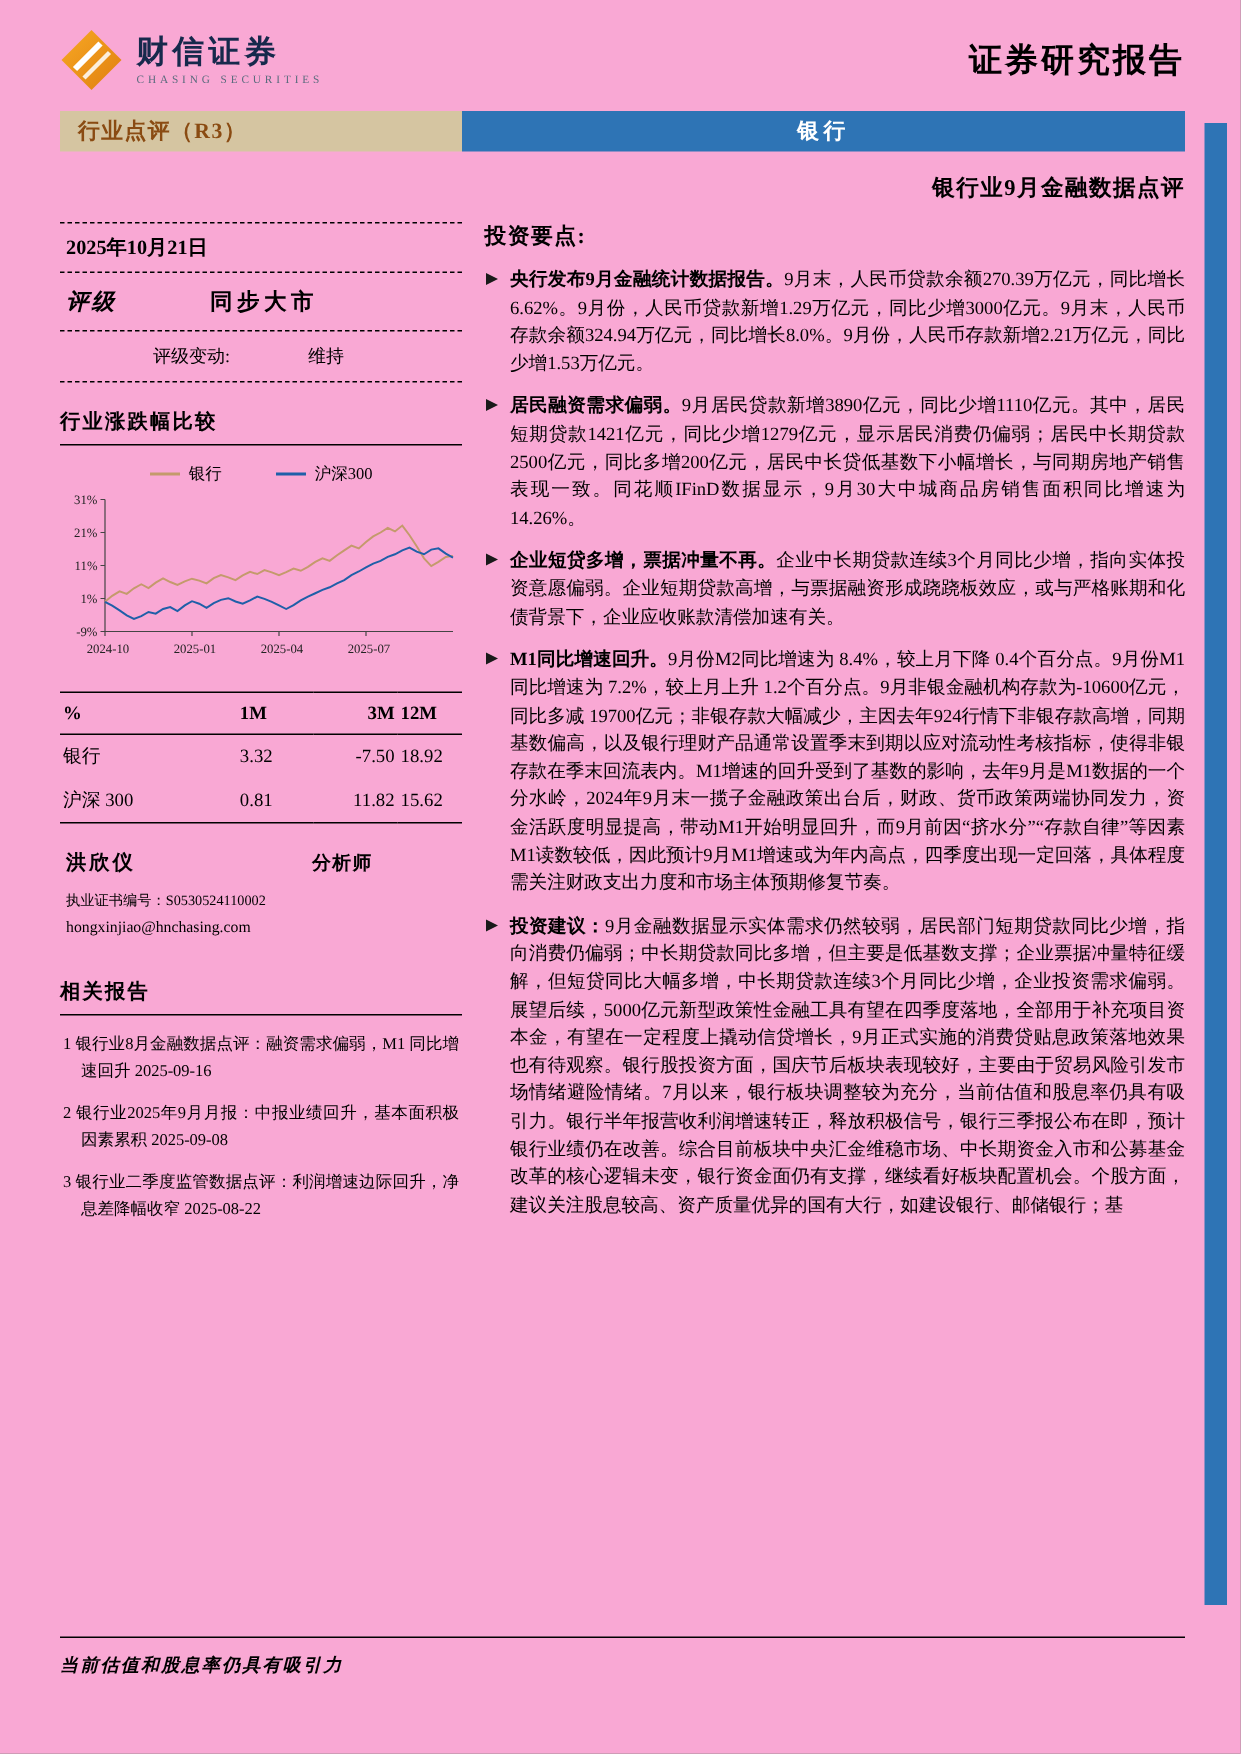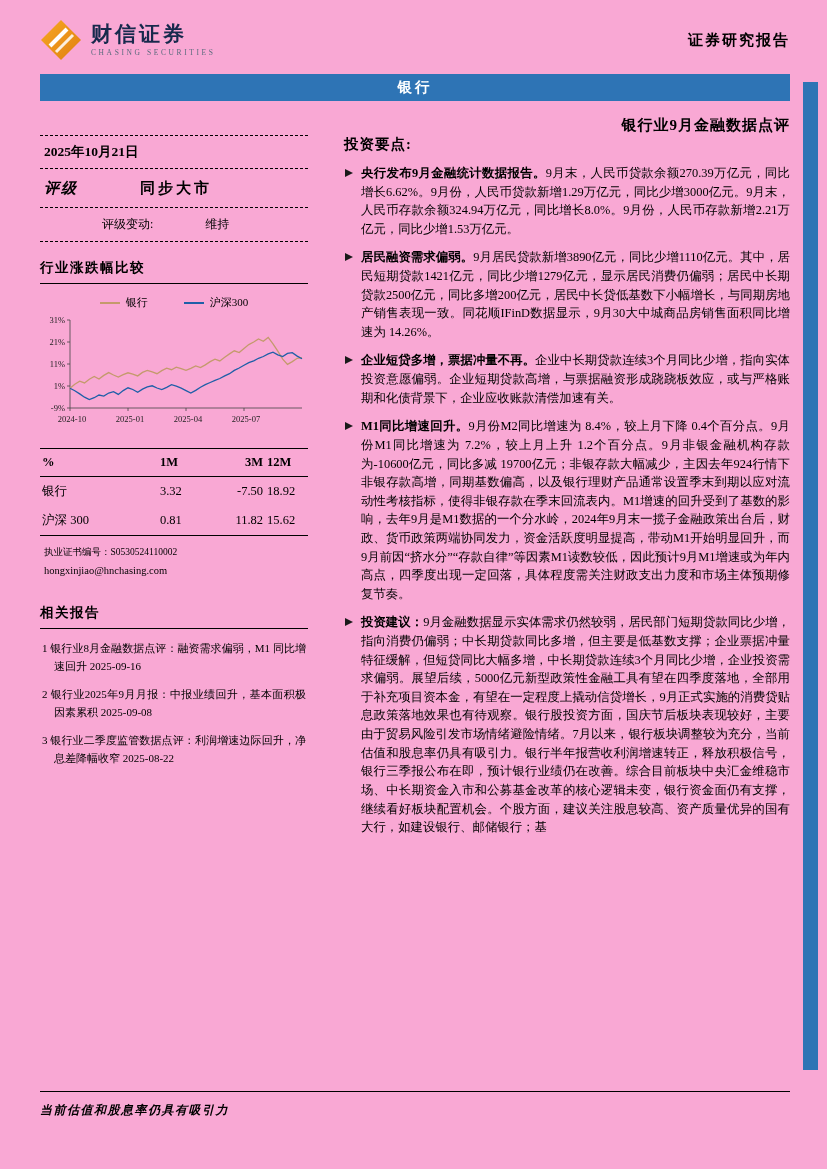--- a/index.html
+++ b/index.html
@@ -6,33 +6,33 @@
   body { background:#888; font-family:"Liberation Serif", serif; color:#000; }
   .page { position:relative; width:827px; height:1169px; background:#f9a8d4; overflow:hidden;
           padding:0 37px 0 40px; margin:0 auto; }
 
   
   .topbar { display:flex; justify-content:space-between; align-items:center; padding-top:16px; height:64px; }
   .logo { display:flex; align-items:center; gap:9px; }
   .logo-names { display:flex; flex-direction:column; }
   .logo-text-cn { font-size:21px; font-weight:bold; color:#16294c; letter-spacing:3px; line-height:1.1; }
   .logo-text-en { font-size:7.5px; color:#5a6b7d; letter-spacing:2.6px; margin-top:2px; }
-  .report-type { font-size:15px; font-weight:bold; letter-spacing:2px; }
+  .report-type { font-size:22px; font-weight:bold; letter-spacing:2px; }
 
   
   .band { display:flex; height:27px; margin-top:10px; }
   .band-left { width:268px; background:#d5c5a1; color:#8a4b12; font-weight:bold; font-size:14.5px;
                display:flex; align-items:center; padding-left:12px; letter-spacing:1px; }
   .band-right { flex:1; background:#2e74b5; color:#fff; font-weight:bold; font-size:14.5px;
                 display:flex; align-items:center; justify-content:center; letter-spacing:3px; }
 
   .doc-title { margin-top:22px; margin-left:150px; text-align:center; font-size:21px; font-weight:bold; letter-spacing:1px; }
   .doc-subtitle { margin-top:15px; text-align:right; font-size:15px; font-weight:bold; letter-spacing:1px; }
 
-  .columns { display:flex; gap:36px; }
+  .columns { display:flex; margin-top:13px; gap:15px; }
   .left-col { width:268px; flex:none; }
   .right-col { flex:1; min-width:0; }
 
   
   .date-block { border-top:1.5px dashed #000; border-bottom:1.5px dashed #000; padding:7px 4px; font-size:13.5px; font-weight:bold; }
   .rating-row { display:flex; align-items:baseline; padding:10px 4px 9px 4px; border-bottom:1.5px dashed #000; }
   .rating-label { font-size:15px; font-weight:bold; width:96px; letter-spacing:2px;font-style:italic; }
   .rating-value { font-size:15px; font-weight:bold; letter-spacing:3px; }
   .rating-change-row { display:flex; padding:8px 4px 8px 62px; border-bottom:1.5px dashed #000; font-size:12px; }
   .rating-change-value { margin-left:52px; }
@@ -94,20 +94,21 @@
       </svg>
       <div class="logo-names">
         <span class="logo-text-cn">财信证券</span>
         <span class="logo-text-en">CHASING SECURITIES</span>
       </div>
     </div>
     <div class="report-type">证券研究报告</div>
   </div>
 
   <div class="band">
+    <div class="band-left" style="background: rgb(213, 197, 161); color: rgb(138, 75, 18);">行业点评（R3）</div>
     <div class="band-right" style="background: rgb(46, 116, 181);">银行</div>
   </div>
 
   <div class="doc-subtitle">银行业9月金融数据点评</div>
 
   <div class="columns">
 
     <div class="left-col">
       <div class="date-block">2025年10月21日</div>
 
@@ -179,20 +180,24 @@
             </tr>
             <tr>
               <td>沪深 300</td>
               <td>0.81</td>
               <td>11.82</td>
               <td>15.62</td>
             </tr>
           </tbody>
       </table>
 
+      <div class="analyst-row">
+        <span class="analyst-name">洪欣仪</span>
+        <span class="analyst-title">分析师</span>
+      </div>
       <div class="analyst-cert">执业证书编号：S0530524110002</div>
       <a class="analyst-email" href="#">hongxinjiao@hnchasing.com</a>
 
       <div class="related-section">
         <div class="section-title">相关报告</div>
         <div id="related-list">
             <div class="report-item">1 银行业8月金融数据点评：融资需求偏弱，M1 同比增速回升 2025-09-16</div>
             <div class="report-item">2 银行业2025年9月月报：中报业绩回升，基本面积极因素累积 2025-09-08</div>
             <div class="report-item">3 银行业二季度监管数据点评：利润增速边际回升，净息差降幅收窄 2025-08-22</div>
           </div>

